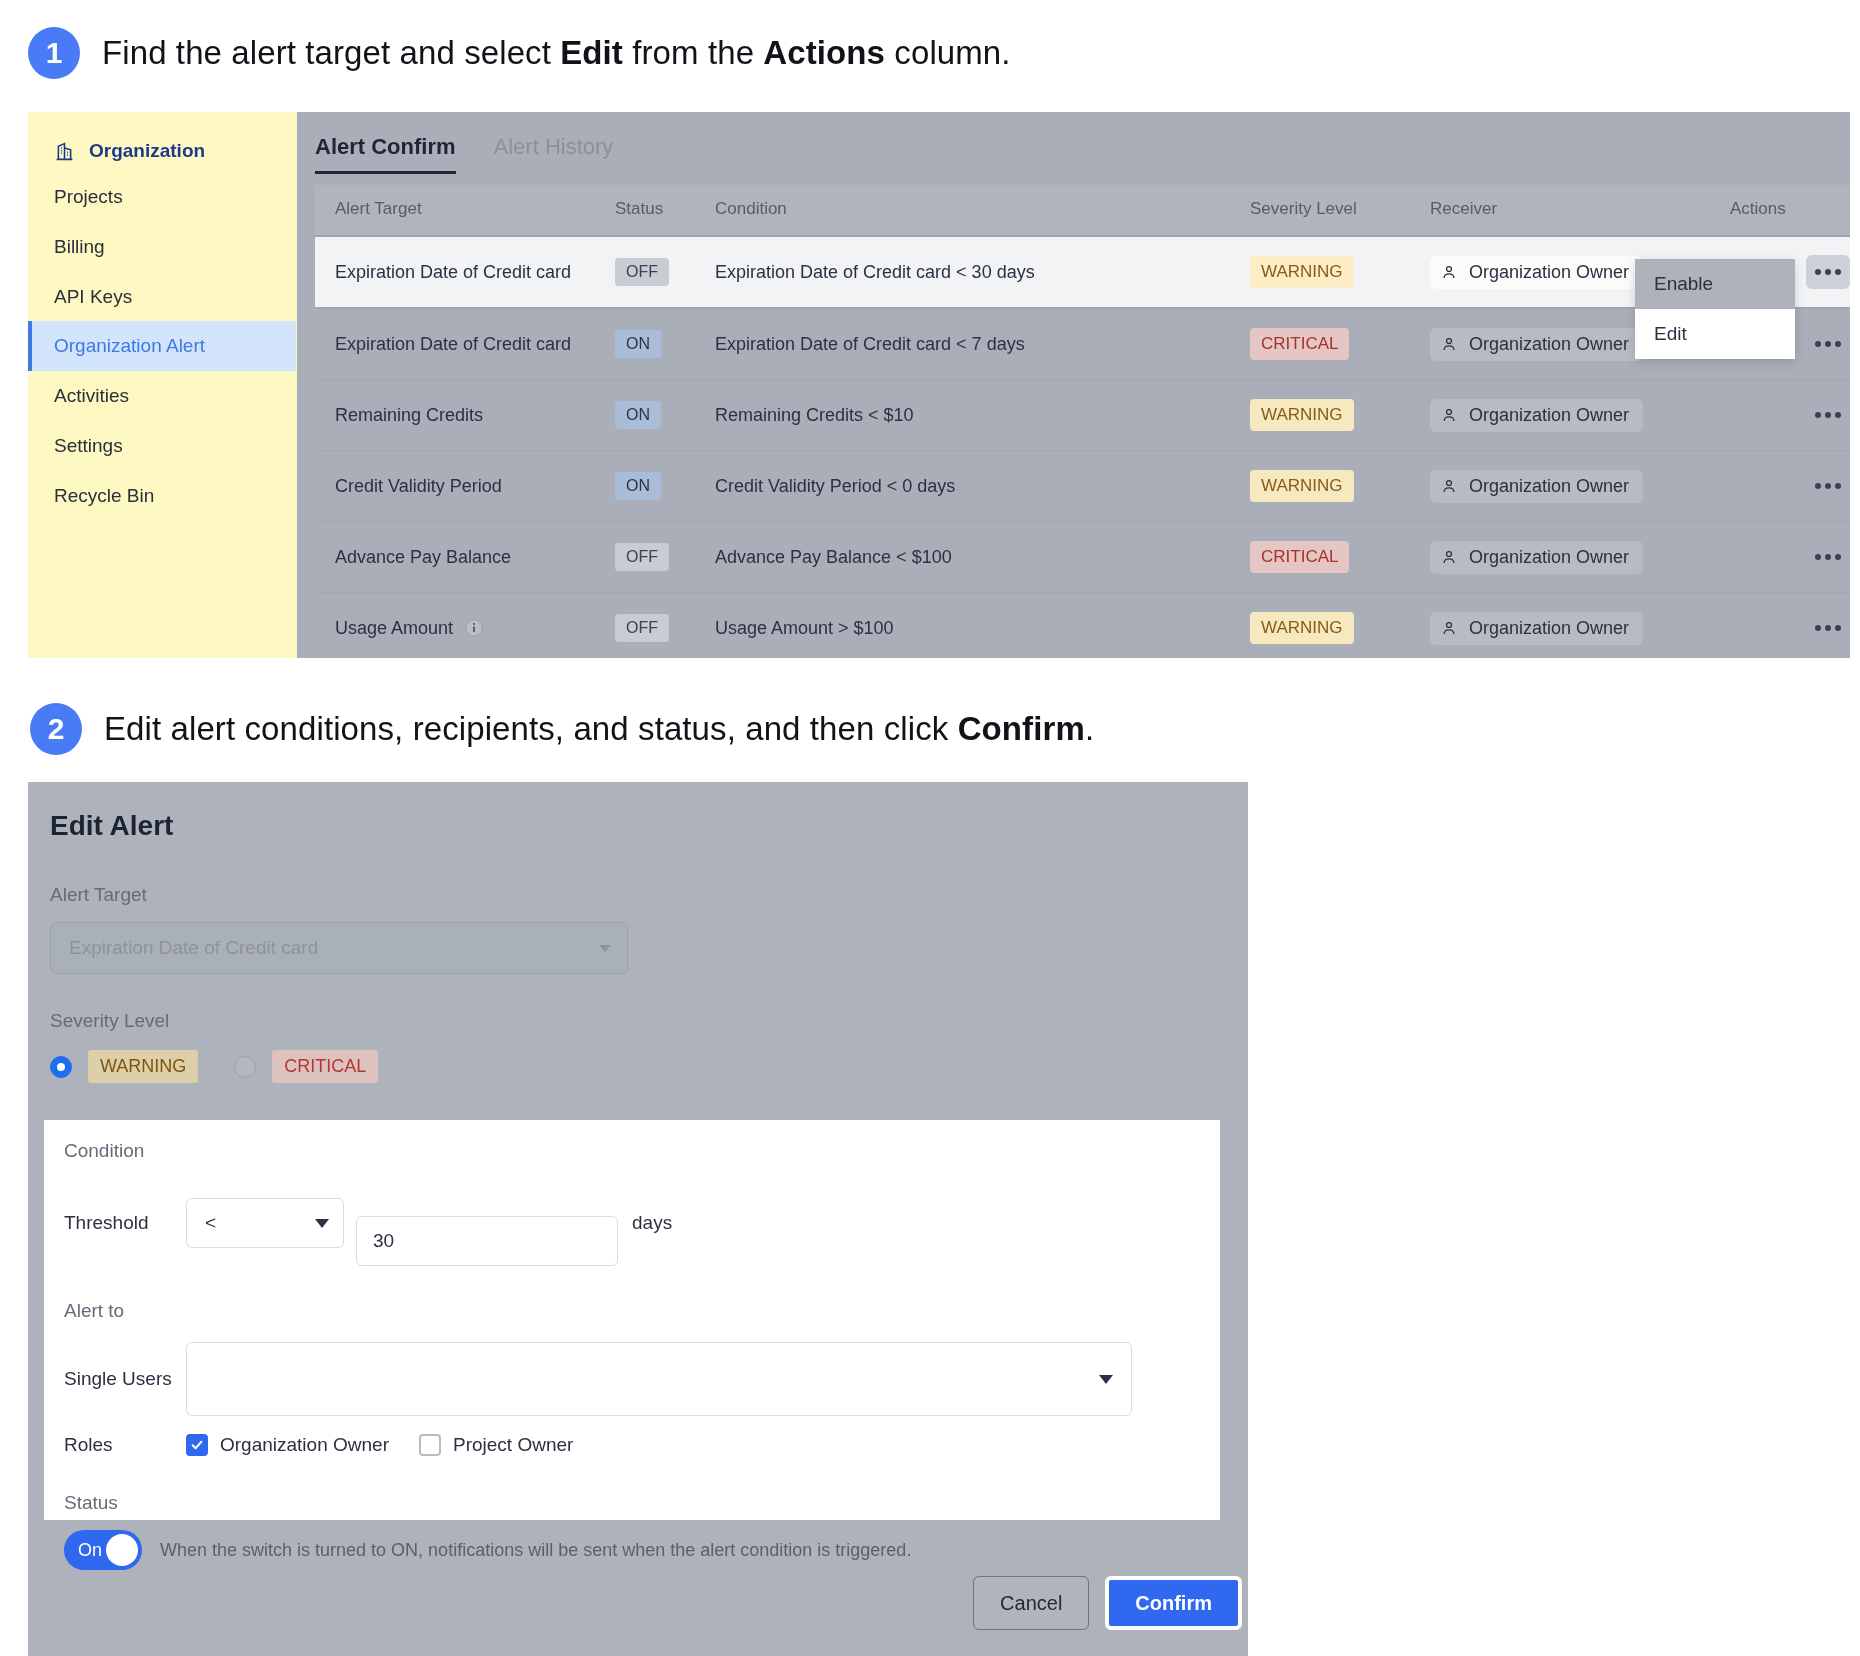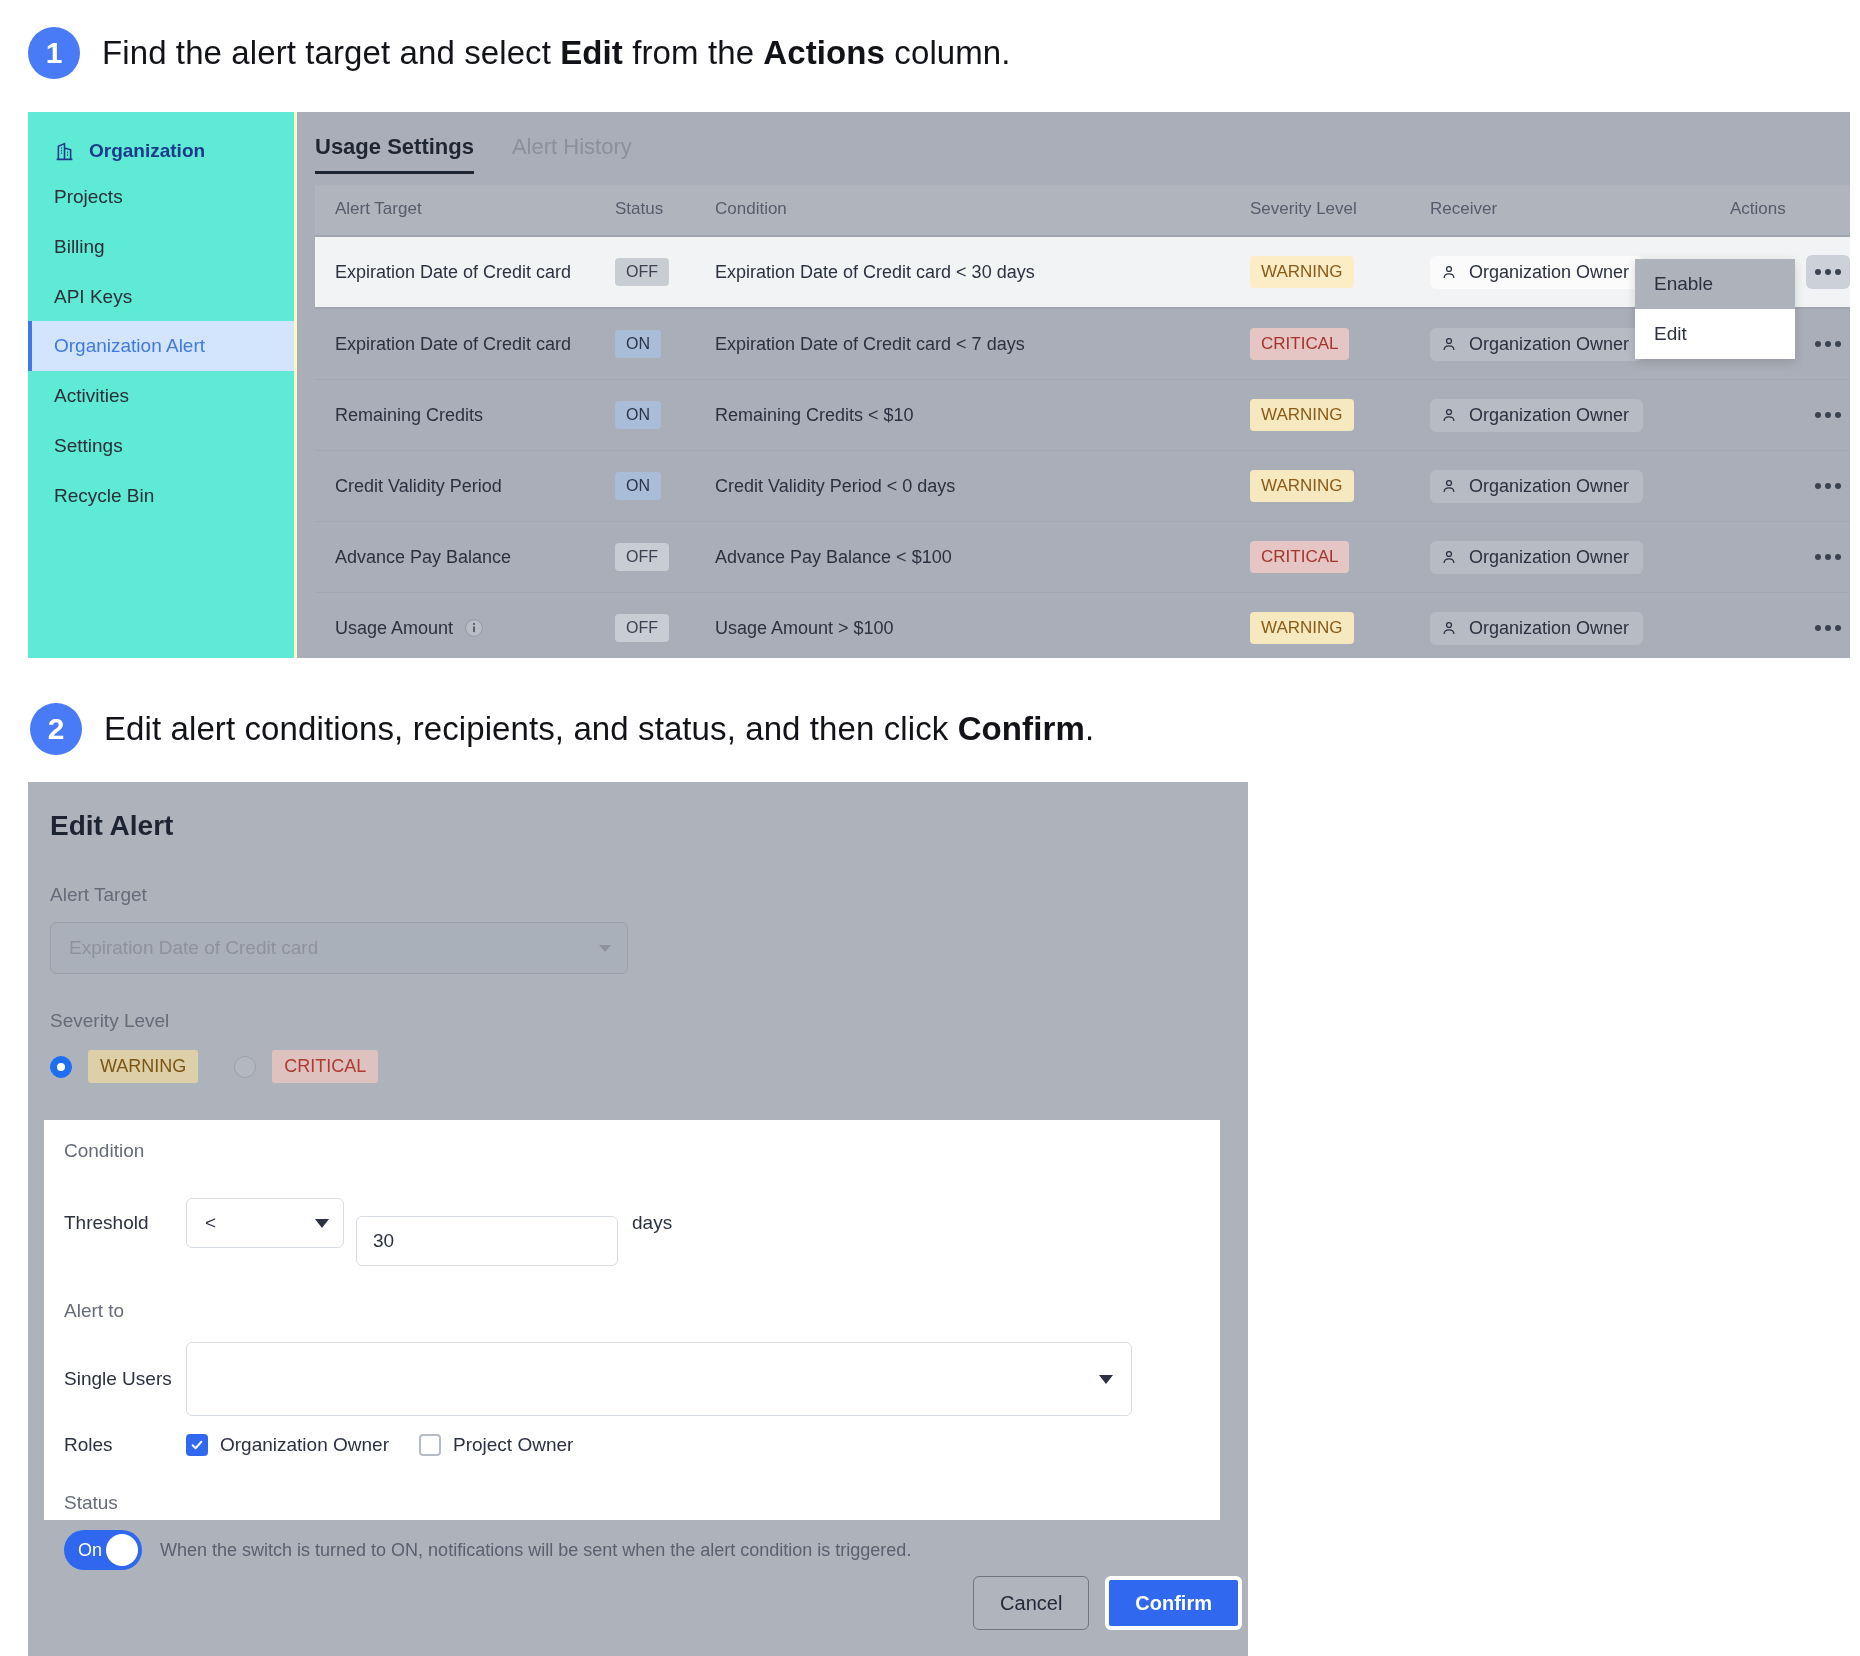--- a/index.html
+++ b/index.html
@@ -29,23 +29,23 @@
   
   .shot1 {
     position: absolute; left: 28px; top: 112px;
     width: 1822px; height: 546px;
     background: #aaaeb8;
     display: flex;
     overflow: hidden;
   }
   .sidebar {
     width: 269px; flex: 0 0 269px;
-    background: #5eead4;
+    background: #fef9c3;
     padding-top: 18px;
-    border-right: 3px solid #fef9c3;
+    border-right: 1px solid #fef9c3;
     position: relative;
   }
   .org-head {
     display: flex; align-items: center; gap: 14px;
     padding: 10px 0 10px 26px;
     color: #1d3a8a; font-size: 19px; font-weight: 600;
   }
   .org-icon { width: 21px; height: 21px; flex: 0 0 auto; display:block; }
   .nav-item {
     padding: 13px 0 13px 26px;
@@ -213,21 +213,21 @@
       <div class="nav-item">Billing</div>
       <div class="nav-item">API Keys</div>
       <div class="nav-item active">Organization Alert</div>
       <div class="nav-item">Activities</div>
       <div class="nav-item">Settings</div>
       <div class="nav-item">Recycle Bin</div>
     </div>
 
     <div class="content">
       <div class="tabs">
-        <div class="tab active">Usage Settings</div>
+        <div class="tab active">Alert Confirm</div>
         <div class="tab">Alert History</div>
       </div>
 
       <table class="alerts">
         <colgroup>
           <col class="col-target">
             <col class="col-status">
             <col class="col-cond">
           <col class="col-sev">
             <col class="col-recv">

